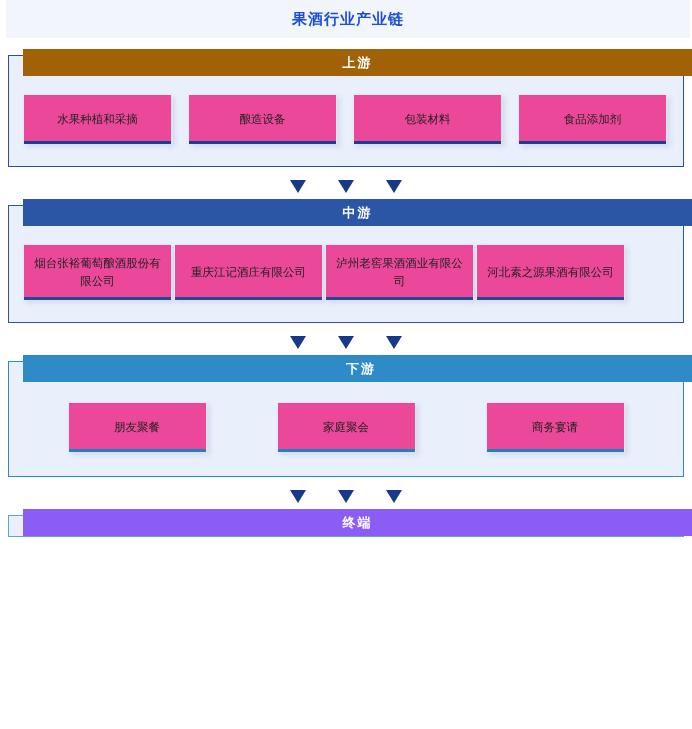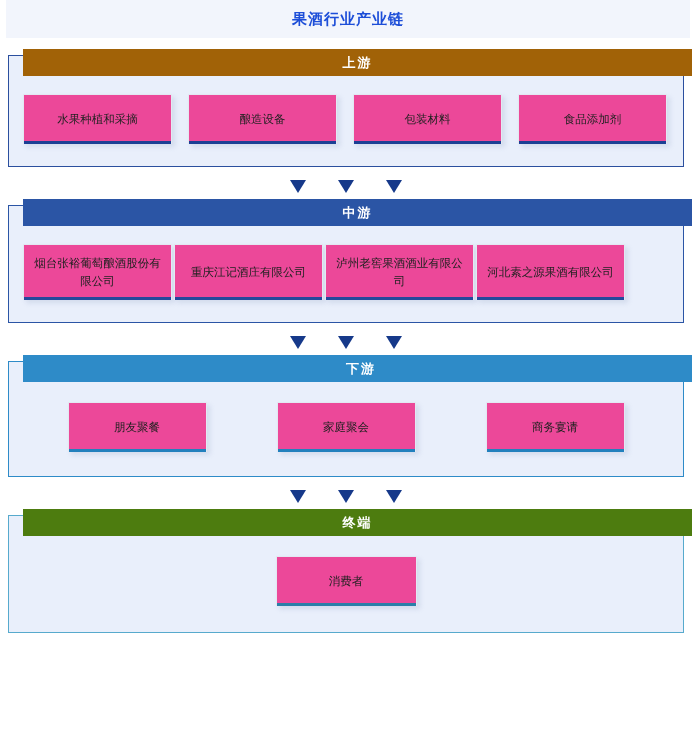--- a/index.html
+++ b/index.html
@@ -103,21 +103,21 @@
 
   
   .sec-down { border-color: #2e8bc8; }
   .sec-down .section-header { background: #2e8bc8; padding-left: 7px; }
   .sec-down .cards { padding: 20px 0 24px 0; justify-content: center; gap: 70px; }
   .sec-down .card { width: 139px; height: 50px; }
   .sec-down .card::after { background: #2280bd; }
 
   
   .sec-end { border-color: #57aacd; }
-  .sec-end .section-header { background: #4d7c0f; }
+  .sec-end .section-header { background: #8b5cf6; }
   .sec-end .cards { padding: 20px 0 26px 0; justify-content: center; }
   .sec-end .card { width: 141px; height: 50px; }
   .sec-end .card::after { background: #2b7fa8; }
 
   
   .arrow-row {
     height: 38px;
     display: flex;
     align-items: center;
     justify-content: center;
@@ -191,17 +191,14 @@
 
 <div class="arrow-row">
   <div class="arrow"></div>
   <div class="arrow"></div>
   <div class="arrow"></div>
 </div>
 
 <div class="section sec-end">
   <div class="section-inner">
     <div class="section-header">终端</div>
-    <div class="cards">
-      <div class="card">消费者</div>
-    </div>
   </div>
 </div>
 
 </body></html>

